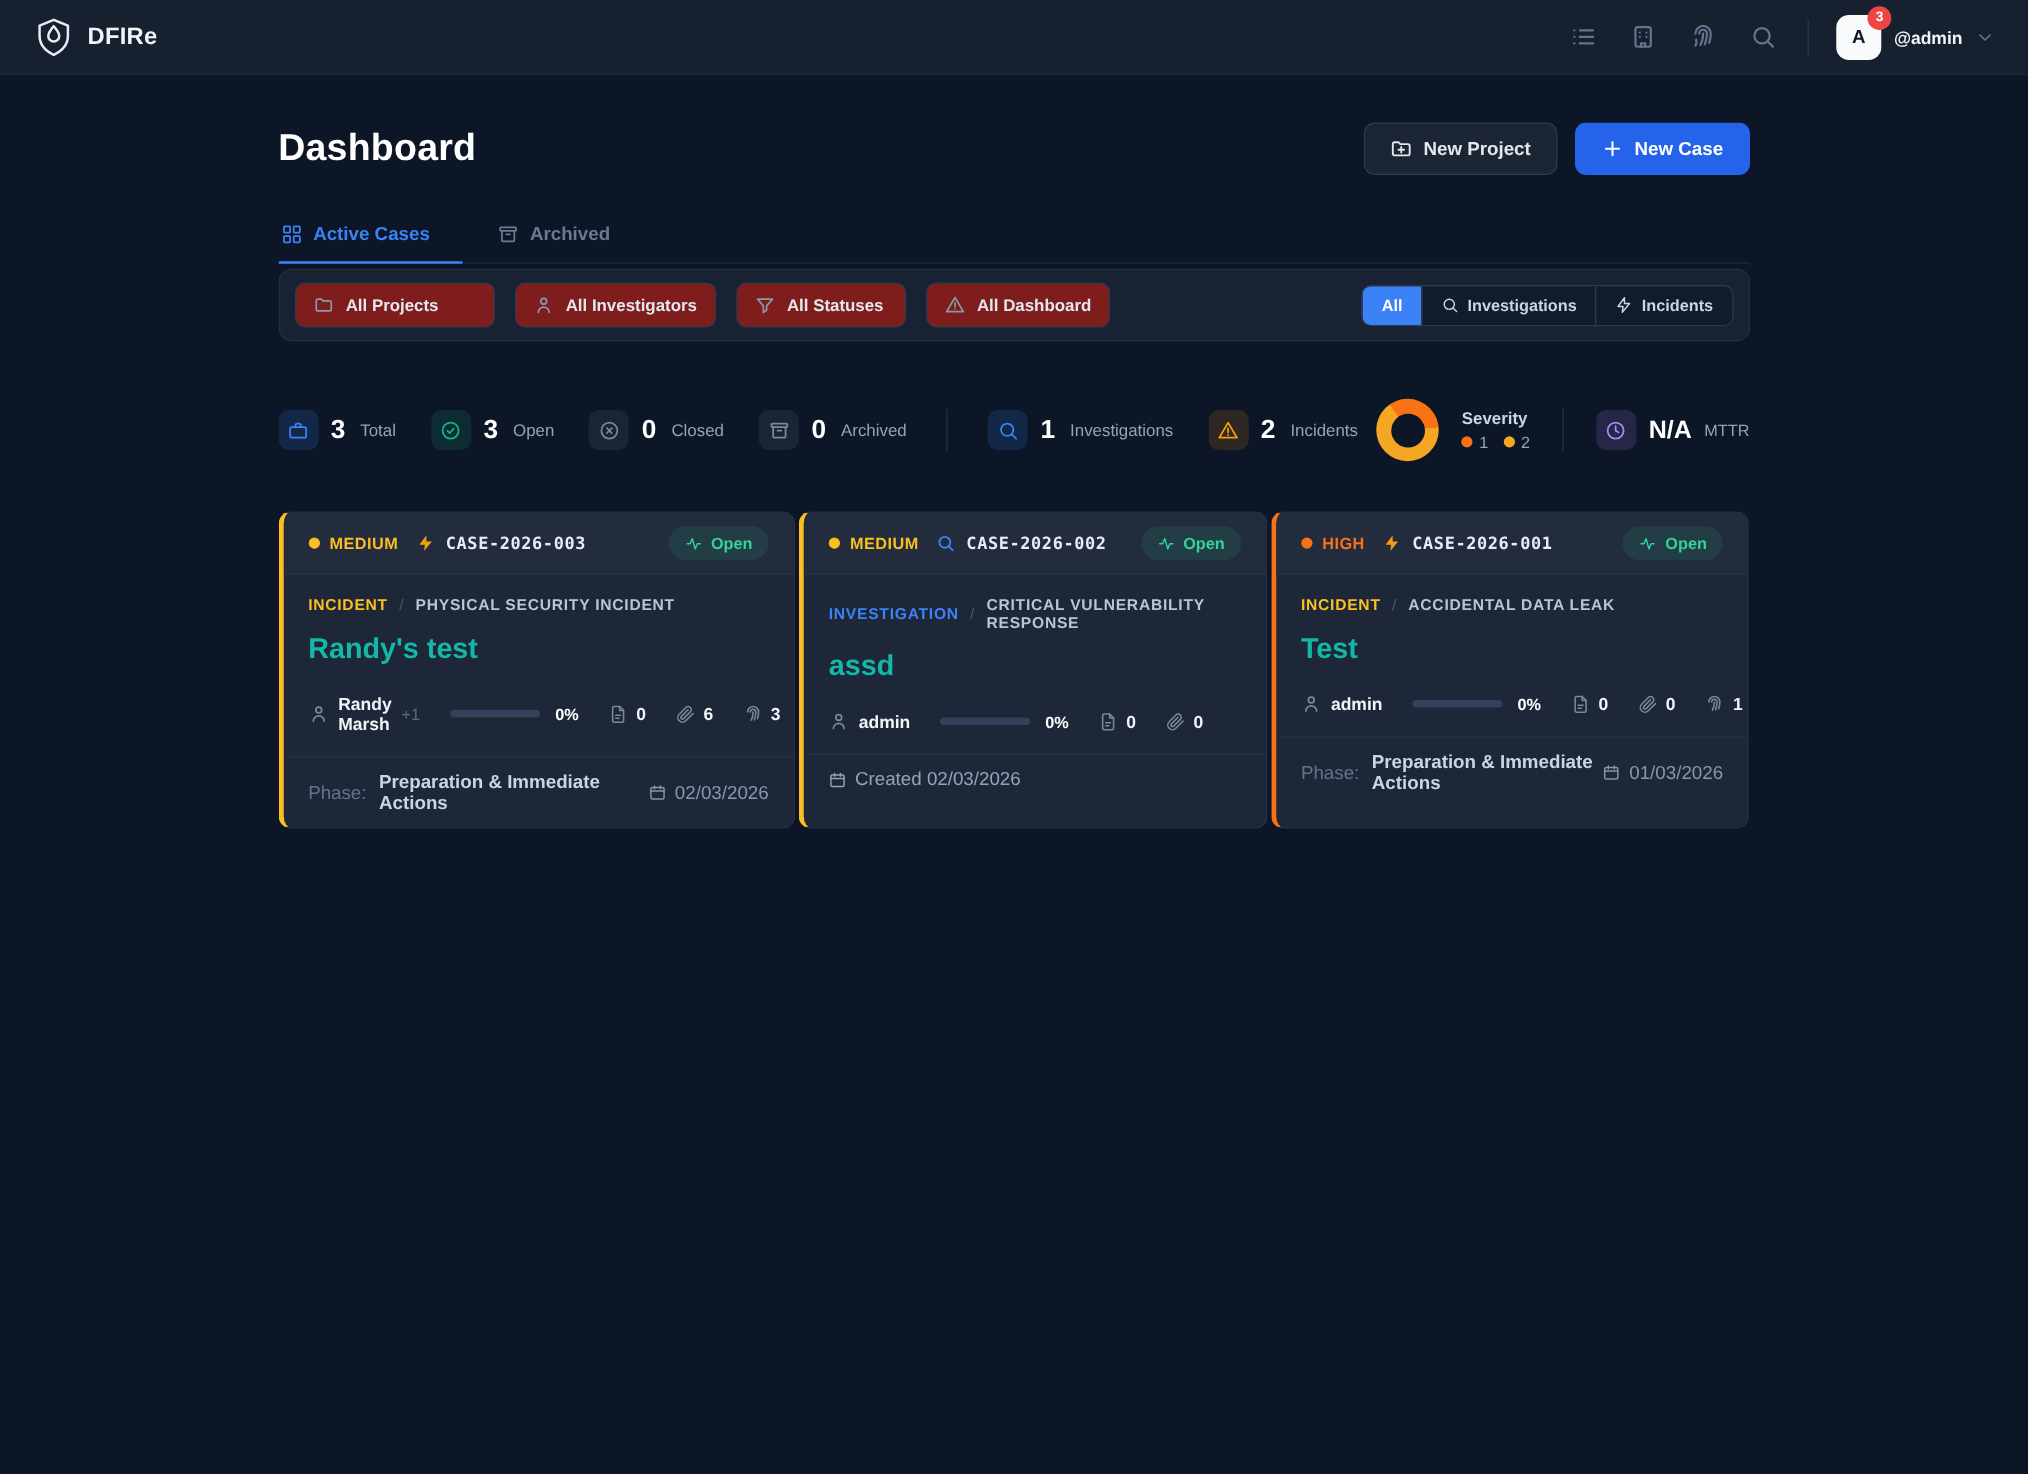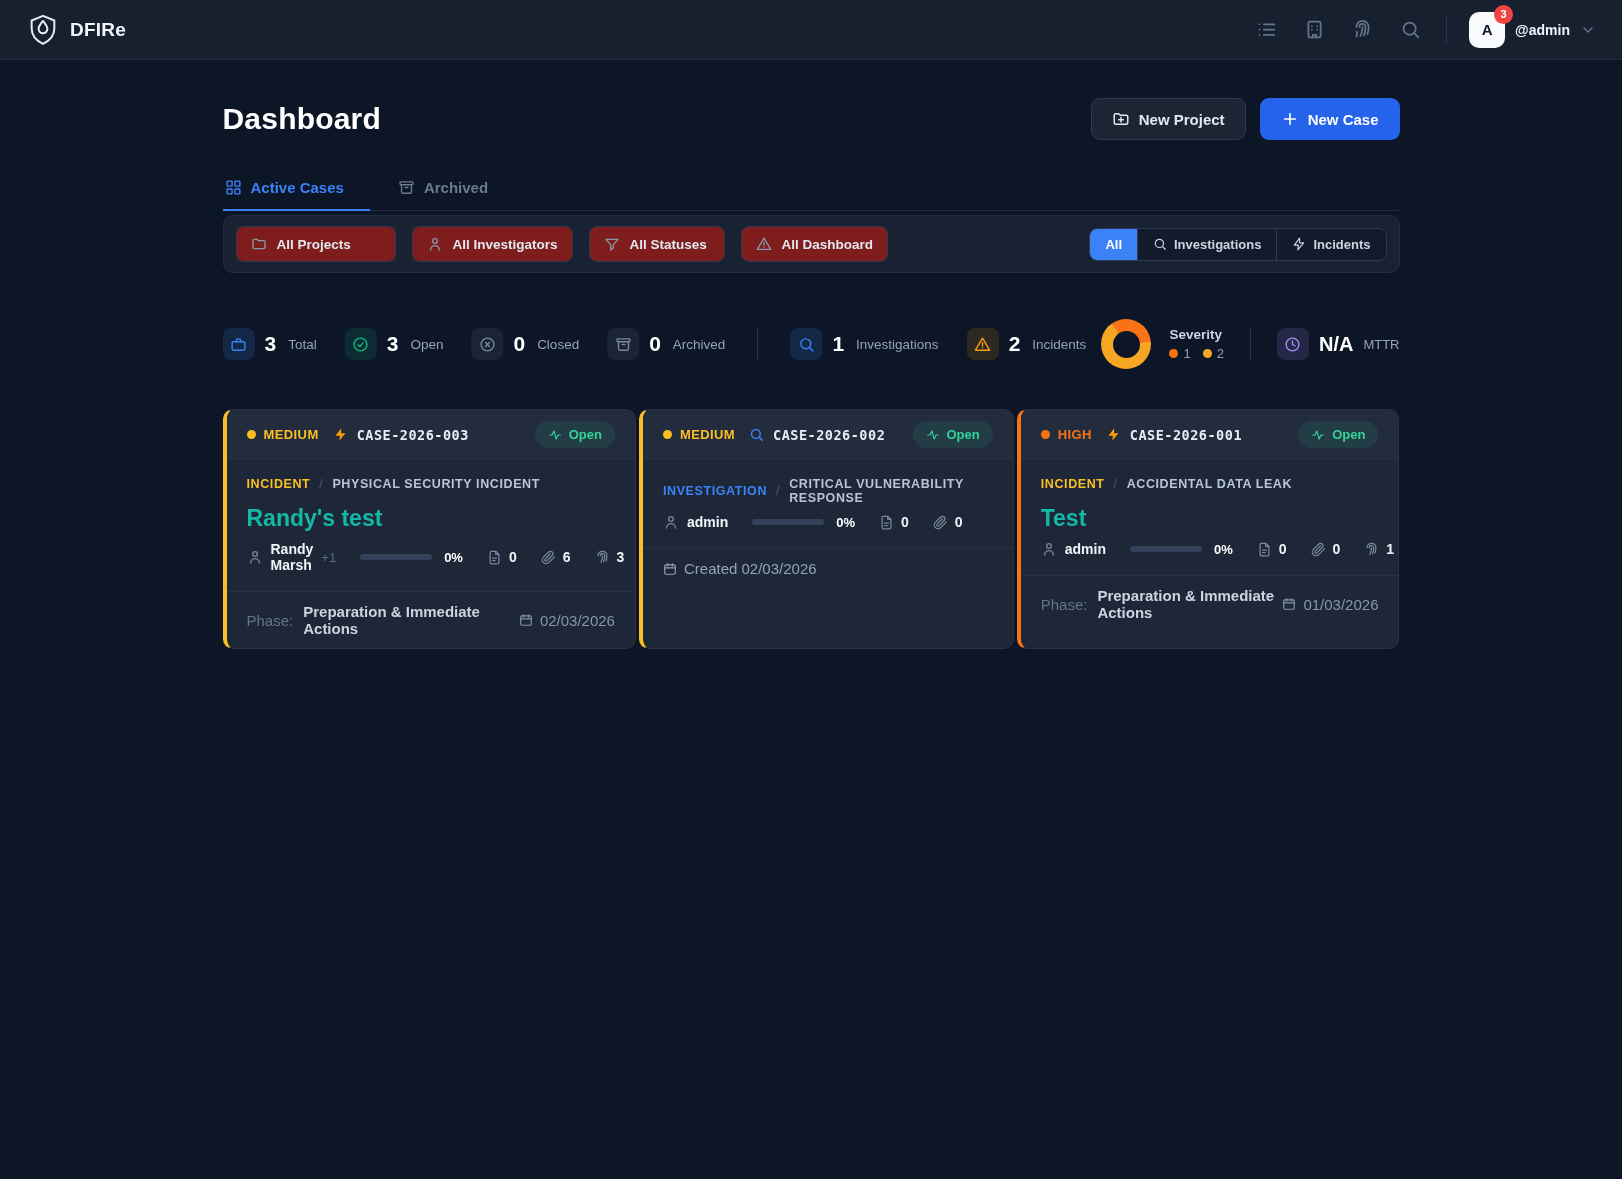--- a/index.html
+++ b/index.html
@@ -156,21 +156,21 @@
     display:flex;align-items:center;gap:7px;background:rgba(52,211,153,.10);
     color:var(--green);font-size:13px;font-weight:bold;border-radius:999px;padding:6px 13px;
   }
   .case-body{padding:17px 20px 18px;}
   .breadcrumb{display:flex;align-items:center;gap:9px;font-size:12.5px;font-weight:800;letter-spacing:.6px;}
   .bc-type-incident{color:var(--amber);}
   .bc-type-investigation{color:var(--blue);}
   .bc-sep{color:#4c5a70;font-weight:400;}
   .bc-template{color:#b9c4d4;}
   .case-title{font-size:23px;font-weight:800;color:#14b8a6;margin-top:14px;}
-  .case-meta{display:flex;align-items:center;gap:24px;margin-top:9px;}
+  .case-meta{display:flex;align-items:center;gap:24px;margin-top:23px;}
   .assignee{display:flex;align-items:center;gap:8px;}
   .assignee .a-icon{color:#7a889c;}
   .assignee-name{font-size:14px;font-weight:bold;color:#f1f5f9;}
   .assignee-extra{font-size:13px;color:#5b6a80;}
   .progress-wrap{display:flex;align-items:center;gap:12px;}
   .progress-track{width:72px;height:6px;border-radius:4px;background:#33415a;}
   .progress-pct{font-size:13px;font-weight:bold;color:#fff;}
   .count-item{display:flex;align-items:center;gap:7px;color:#7a889c;}
   .count-val{font-size:14px;font-weight:bold;color:#f1f5f9;}
   .case-foot{
@@ -592,20 +592,21 @@
           </span>
           <span>Open</span>
         </span>
       </div>
       <div class="case-body">
         <div class="breadcrumb">
           <span class="bc-type-investigation">INVESTIGATION</span>
           <span class="bc-sep">/</span>
           <span class="bc-template">CRITICAL VULNERABILITY RESPONSE</span>
         </div>
+        <h2 class="case-title">assd</h2>
         <div class="case-meta">
           <span class="assignee">
             <span class="a-icon">
               <svg width="16" height="16" viewBox="0 0 24 24" fill="none" stroke="currentColor" stroke-width="2" stroke-linecap="round" stroke-linejoin="round">
                 <circle cx="12" cy="7.5" r="3.5"></circle>
                   <path d="M5.5 21a6.5 6.5 0 0 1 13 0"></path>
               </svg>
             </span>
             <span class="assignee-name">admin</span>
           </span>

